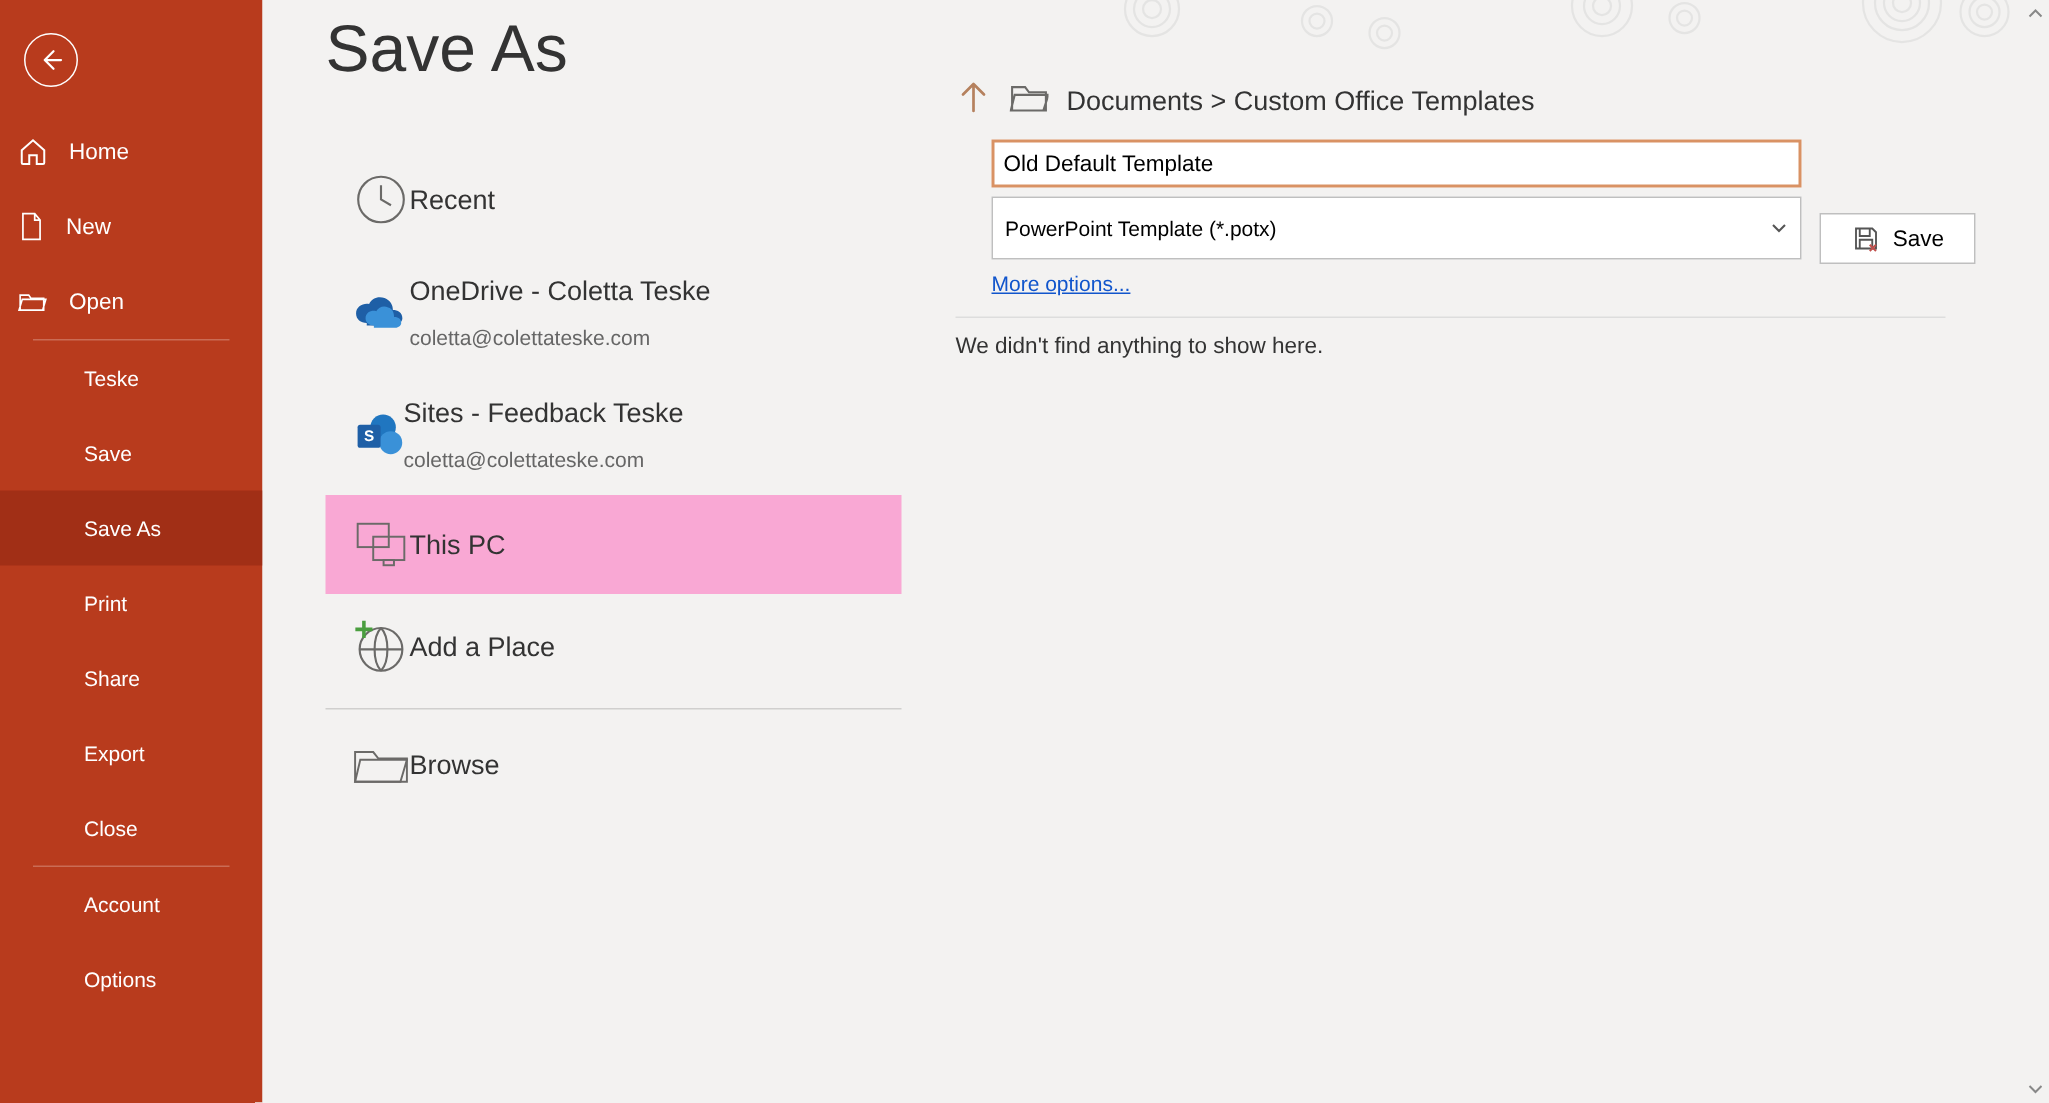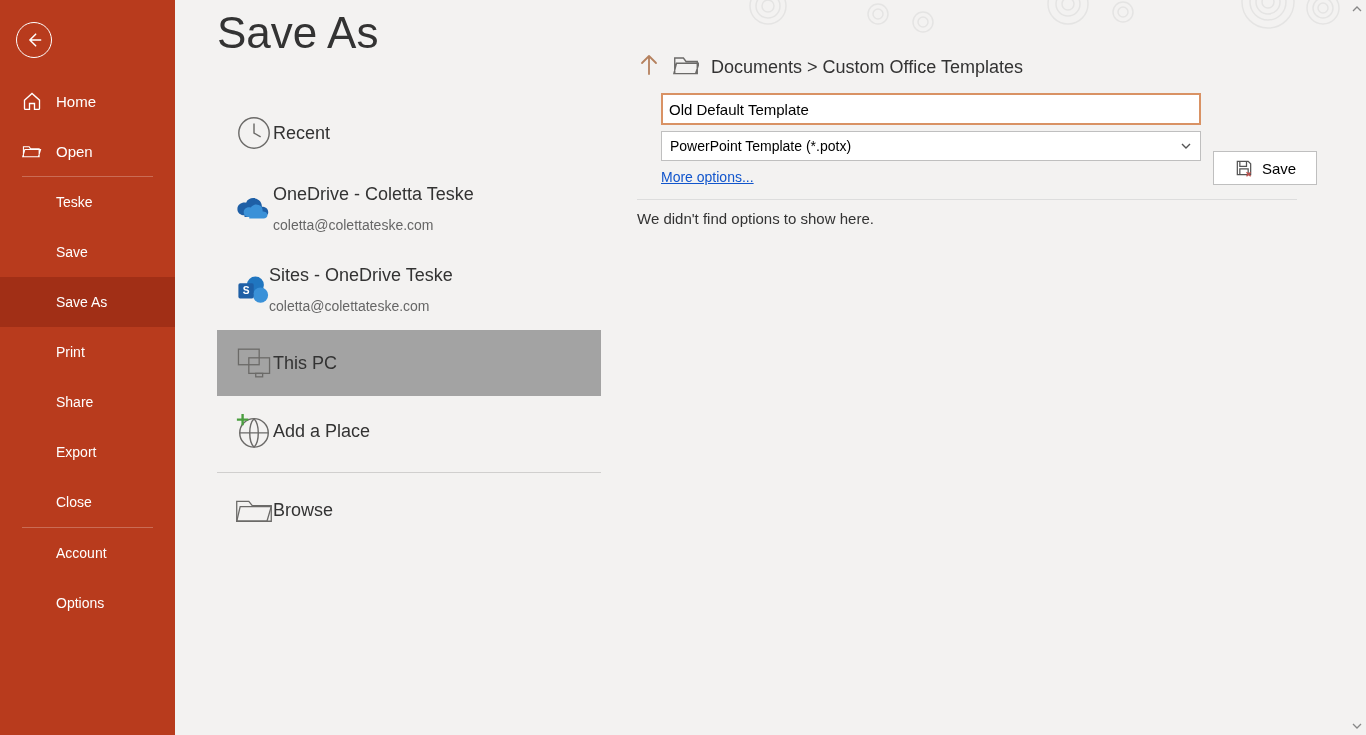--- a/index.html
+++ b/index.html
@@ -35,21 +35,21 @@
     display: flex;
     align-items: center;
     justify-content: center;
     margin-bottom: 18px;
     cursor: pointer;
   }
   .nav .item {
     display: flex;
     align-items: center;
     height: 50px;
-    padding-left: 22px;
+    padding-left: 12px;
     cursor: pointer;
     gap: 14px;
   }
   .nav .item.small { padding-left: 56px; font-size: 14px; }
   .nav .item.selected { background: #a12f16; }
   .nav-divider {
     height: 1px;
     background: rgba(255,255,255,0.25);
     margin: 0 22px;
   }
@@ -73,21 +73,21 @@
     margin-top: 98px;
     margin-left: 42px;
     width: 384px;
   }
   .loc {
     display: flex;
     align-items: center;
     padding: 16px 18px;
     cursor: pointer;
   }
-  .loc.selected { background: #a3a3a3; align-items: center; }
+  .loc.selected { background: #f9a8d4; align-items: center; }
   .loc .labels { display:flex; flex-direction:column; }
   .loc .labels .primary { font-size: 18px; color: #333; }
   .loc .labels .secondary { font-size: 14px; color: #666; margin-top:12px; }
   .loc-divider { height:1px; background:#d0cfce; margin: 6px 0; }
 
   .panel {
     margin-top: 52px;
     margin-left: 36px;
     margin-right: 24px;
     flex:1;
@@ -98,36 +98,36 @@
     display:flex;
     align-items:center;
     gap:12px;
     font-size:18px;
     color:#333;
   }
   .input-row {
     display:flex;
     gap:12px;
     margin-top:10px;
-    align-items:flex-end;
+    align-items:center;
     padding-left:24px;
   }
   .left-inputs { flex:1; display:flex; flex-direction:column; gap:6px; max-width:540px; }
   .fname {
     border:2px solid #d99264;
     background:#fff;
     height:32px;
     padding:4px 6px;
     font-size:15px;
     outline:none;
   }
   .ftype {
     background:#fff;
     border:1px solid #bfbfbf;
-    height:30px;
+    height:42px;
     display:flex;
     align-items:center;
     justify-content:space-between;
     padding:0 8px;
     font-size:14px;
     cursor:pointer;
   }
   .more {
     color:#1155cc;
     text-decoration:underline;
@@ -181,20 +181,26 @@
     <div class="back">
       <svg width="20" height="20" viewBox="0 0 24 24">
         <path d="M14 5l-7 7 7 7M7 12h13" stroke="#fff" stroke-width="1.8" fill="none" stroke-linecap="round" stroke-linejoin="round"></path>
       </svg>
     </div>
     <div class="item">
       <svg width="20" height="20" viewBox="0 0 24 24">
           <path d="M3 11l9-8 9 8v10a1 1 0 0 1-1 1h-5v-7h-6v7H4a1 1 0 0 1-1-1V11z" fill="none" stroke="#fff" stroke-width="1.6"></path>
         </svg>
       <span>Home</span>
+    </div>
+    <div class="item">
+      <svg width="18" height="20" viewBox="0 0 24 28">
+          <path d="M4 2h11l5 6v18H4z M15 2v6h5" fill="none" stroke="#fff" stroke-width="1.6"></path>
+        </svg>
+      <span>New</span>
     </div>
     <div class="item">
       <svg width="20" height="18" viewBox="0 0 28 20">
           <path d="M2 4h8l2 3h12v11H2z M4 8h22l-3 10H1z" fill="none" stroke="#fff" stroke-width="1.5"></path>
         </svg>
       <span>Open</span>
     </div>
     <div class="nav-divider"></div>
     <div class="item small">
         <span>Teske</span>
@@ -279,21 +285,21 @@
       </div>
 
       <div class="loc">
         <svg width="34" height="34" viewBox="0 0 40 40">
           <circle cx="24" cy="14" r="10" fill="#2076c0"></circle>
           <circle cx="30" cy="26" r="9" fill="#3a91d8"></circle>
           <rect x="4" y="12" width="18" height="18" rx="2" fill="#1e5fa6"></rect>
           <text x="13" y="25" fill="#fff" font-size="12" font-weight="bold" text-anchor="middle">S</text>
         </svg>
         <div class="labels">
-          <span class="primary">Sites - OneDrive Teske</span>
+          <span class="primary">Sites - Feedback Teske</span>
           <span class="secondary">coletta@colettateske.com</span>
         </div>
       </div>
 
       <div class="loc selected">
         <svg width="38" height="34" viewBox="0 0 44 36">
           <rect x="4" y="2" width="24" height="18" class="icon-stroke"></rect>
           <rect x="16" y="12" width="24" height="18" class="icon-stroke" fill="#f4c3a8"></rect>
           <rect x="24" y="30" width="8" height="4" class="icon-stroke"></rect>
         </svg>
@@ -354,21 +360,21 @@
         <div class="save-btn">
           <svg width="20" height="20" viewBox="0 0 24 24">
             <path d="M4 4h13l3 3v13H4z M7 4v6h8V4 M7 20v-7h10v7" fill="none" stroke="#555" stroke-width="1.5"></path>
             <path d="M15 17l5 5M20 17l-5 5" stroke="#c0504d" stroke-width="1.6"></path>
           </svg>
           <span>Save</span>
         </div>
       </div>
 
       <div class="hr"></div>
-      <div class="empty-msg">We didn't find options to show here.</div>
+      <div class="empty-msg">We didn't find anything to show here.</div>
     </div>
 
     <div class="scrollbar">
       <div class="sb-btn">
         <svg width="10" height="10" viewBox="0 0 10 10">
             <path d="M1 7l4-4 4 4" fill="none" stroke="#888" stroke-width="1.3"></path>
           </svg>
       </div>
       <div class="sb-btn">
         <svg width="10" height="10" viewBox="0 0 10 10">

